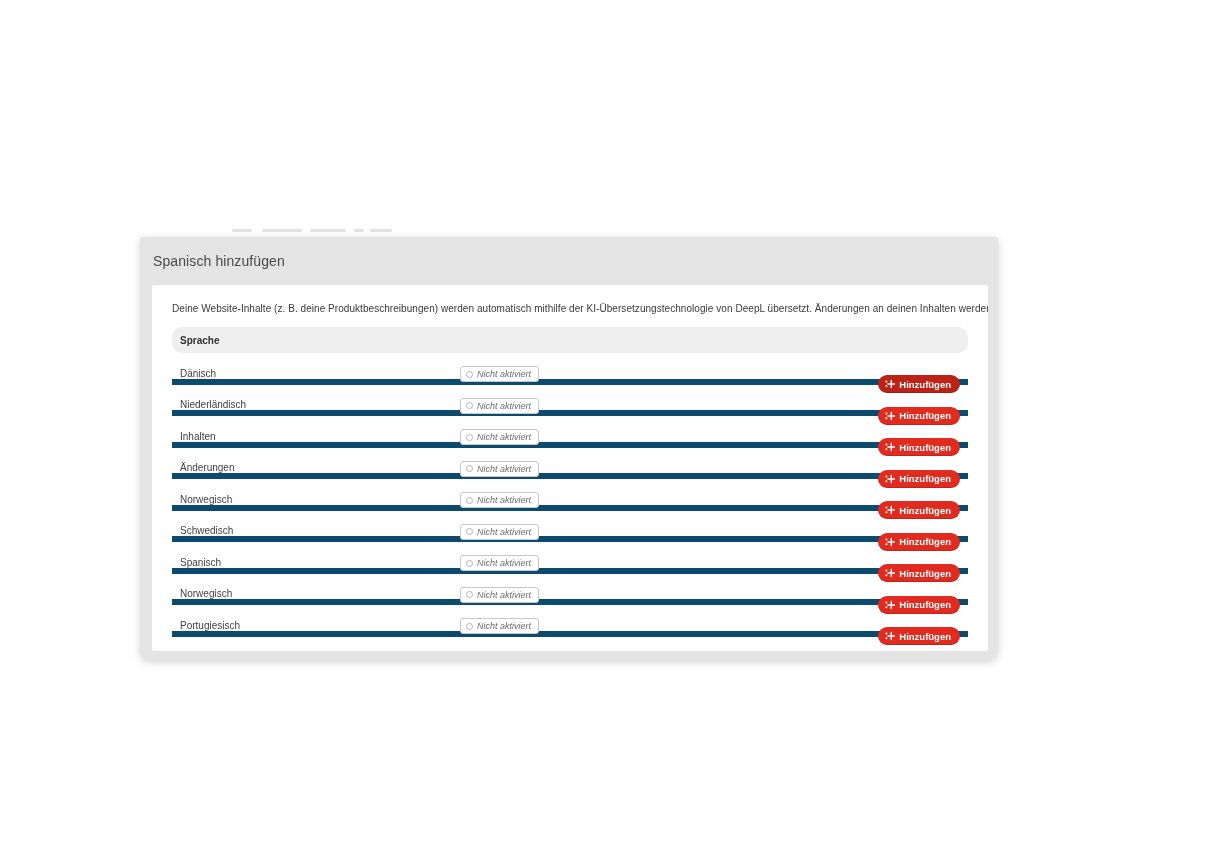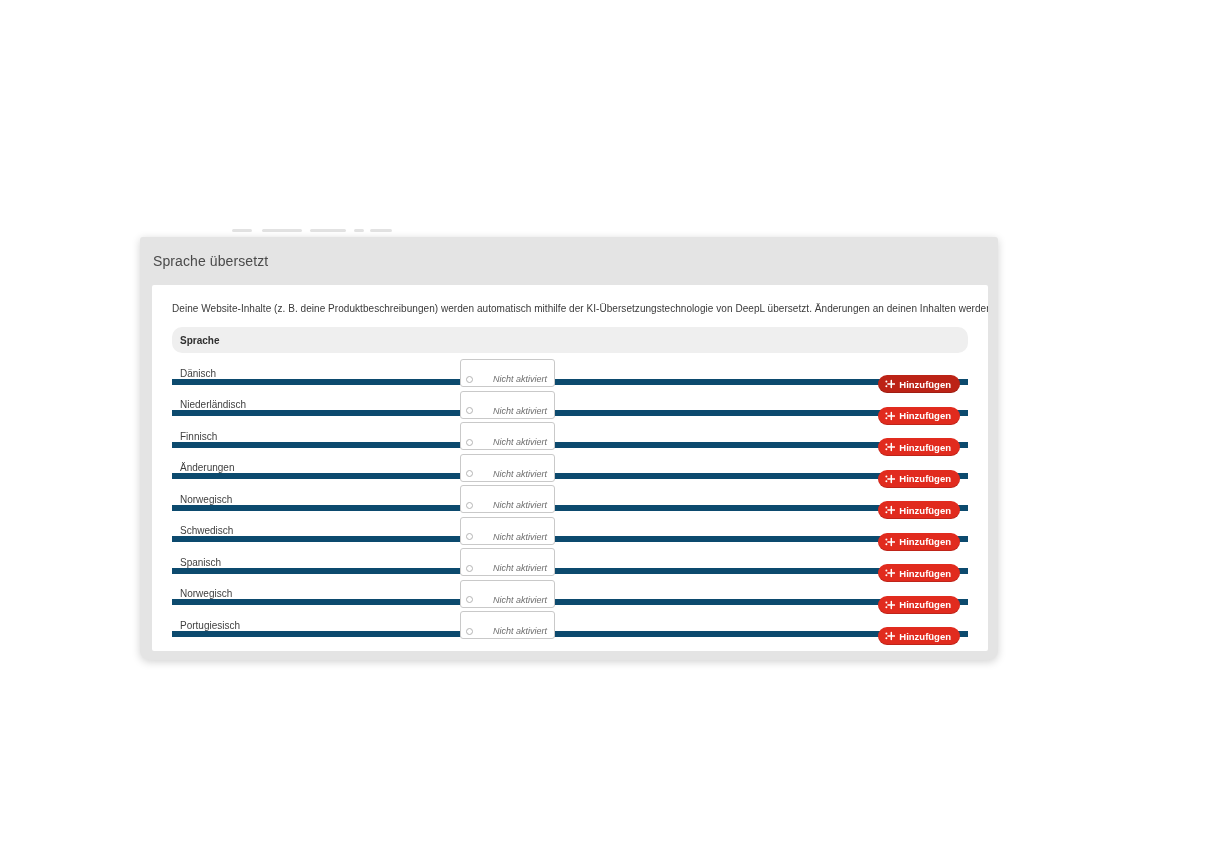--- a/index.html
+++ b/index.html
@@ -25,22 +25,22 @@
 
   .table { margin-top:13px; }
   .thead { display:grid; grid-template-columns:288px 1fr; align-items:center;
     background:#efefef; height:26px; padding:0 8px; border-radius:10px; }
   .th { font-size:10px; font-weight:700; color:#303030; }
 
   .row { display:grid; grid-template-columns:280px 1fr auto; align-items:center;
     height:31.5px; padding:0 8px; border-bottom:6px solid #0c4a6e; background:#fff; }
   .lang { font-size:10px; color:#3f3f3f; }
 
-  .badge { display:inline-flex; align-items:center; gap:20px; width:max-content;
-    border:1px solid #c9c9c9; border-radius:3px; background:#fff; padding:14px 7px 2px 5px; }
+  .badge { display:inline-flex; align-items:center; gap:4px; width:max-content;
+    border:1px solid #c9c9c9; border-radius:3px; background:#fff; padding:2px 7px 2px 5px; }
   .badge-circle { width:7px; height:7px; border:1px solid #b4b4b4; border-radius:50%;
     display:inline-block; flex:0 0 auto; }
   .badge-text { font-size:9px; font-style:italic; color:#6d6d6d; }
 
   .add-btn { display:inline-flex; align-items:center; gap:4px; border:none;
     background:#e12b1e; color:#fff; border-radius:9px; height:18px; padding:0 9px 0 7px;
     font-family:"Liberation Sans", sans-serif; font-size:9.5px; font-weight:700;
     cursor:pointer; box-shadow:inset 0 -1px 0 rgba(0,0,0,.15);margin-top:22px; }
   .add-btn.hover { background:#bc2316; }
   .add-btn svg { display:block; }
@@ -51,21 +51,21 @@
 <div id="remnants">
     <div class="remnant" style="left: 232px; width: 20px;"></div>
     <div class="remnant" style="left: 262px; width: 40px;"></div>
     <div class="remnant" style="left: 310px; width: 36px;"></div>
     <div class="remnant" style="left: 354px; width: 10px;"></div>
     <div class="remnant" style="left: 370px; width: 22px;"></div>
   </div>
 
 <div class="modal">
   <div class="modal-header">
-    <div class="modal-title">Sprache übersetzt</div>
+    <div class="modal-title">Spanisch hinzufügen</div>
   </div>
 
   <div class="panel">
 
     <div class="desc-row">
       <span class="desc-text">Deine Website-Inhalte (z. B. deine Produktbeschreibungen) werden automatisch mithilfe der KI-Übersetzungstechnologie von DeepL übersetzt. Änderungen an deinen Inhalten werden ebenfalls automatisch übersetzt.</span>
 
     </div>
 
     <div class="table">
@@ -103,21 +103,21 @@
       <svg width="10" height="10" viewBox="0 0 10 10">
         <circle cx="1.4" cy="2.6" r="1" fill="#ffffff"></circle>
         <circle cx="1.4" cy="7.2" r="1" fill="#ffffff"></circle>
         <path d="M6.3 1.6 v6.8 M2.9 5 h6.8" stroke="#ffffff" stroke-width="1.5" stroke-linecap="round"></path>
       </svg>
       <span>Hinzufügen</span>
     </button>
   </div>
 
   <div class="row">
-    <div class="lang">Finnisch</div>
+    <div class="lang">Inhalten</div>
     <div>
       <span class="badge">
         <span class="badge-circle"></span>
         <span class="badge-text">Nicht aktiviert</span>
       </span>
     </div>
     <button class="add-btn">
       <svg width="10" height="10" viewBox="0 0 10 10">
         <circle cx="1.4" cy="2.6" r="1" fill="#ffffff"></circle>
         <circle cx="1.4" cy="7.2" r="1" fill="#ffffff"></circle>

